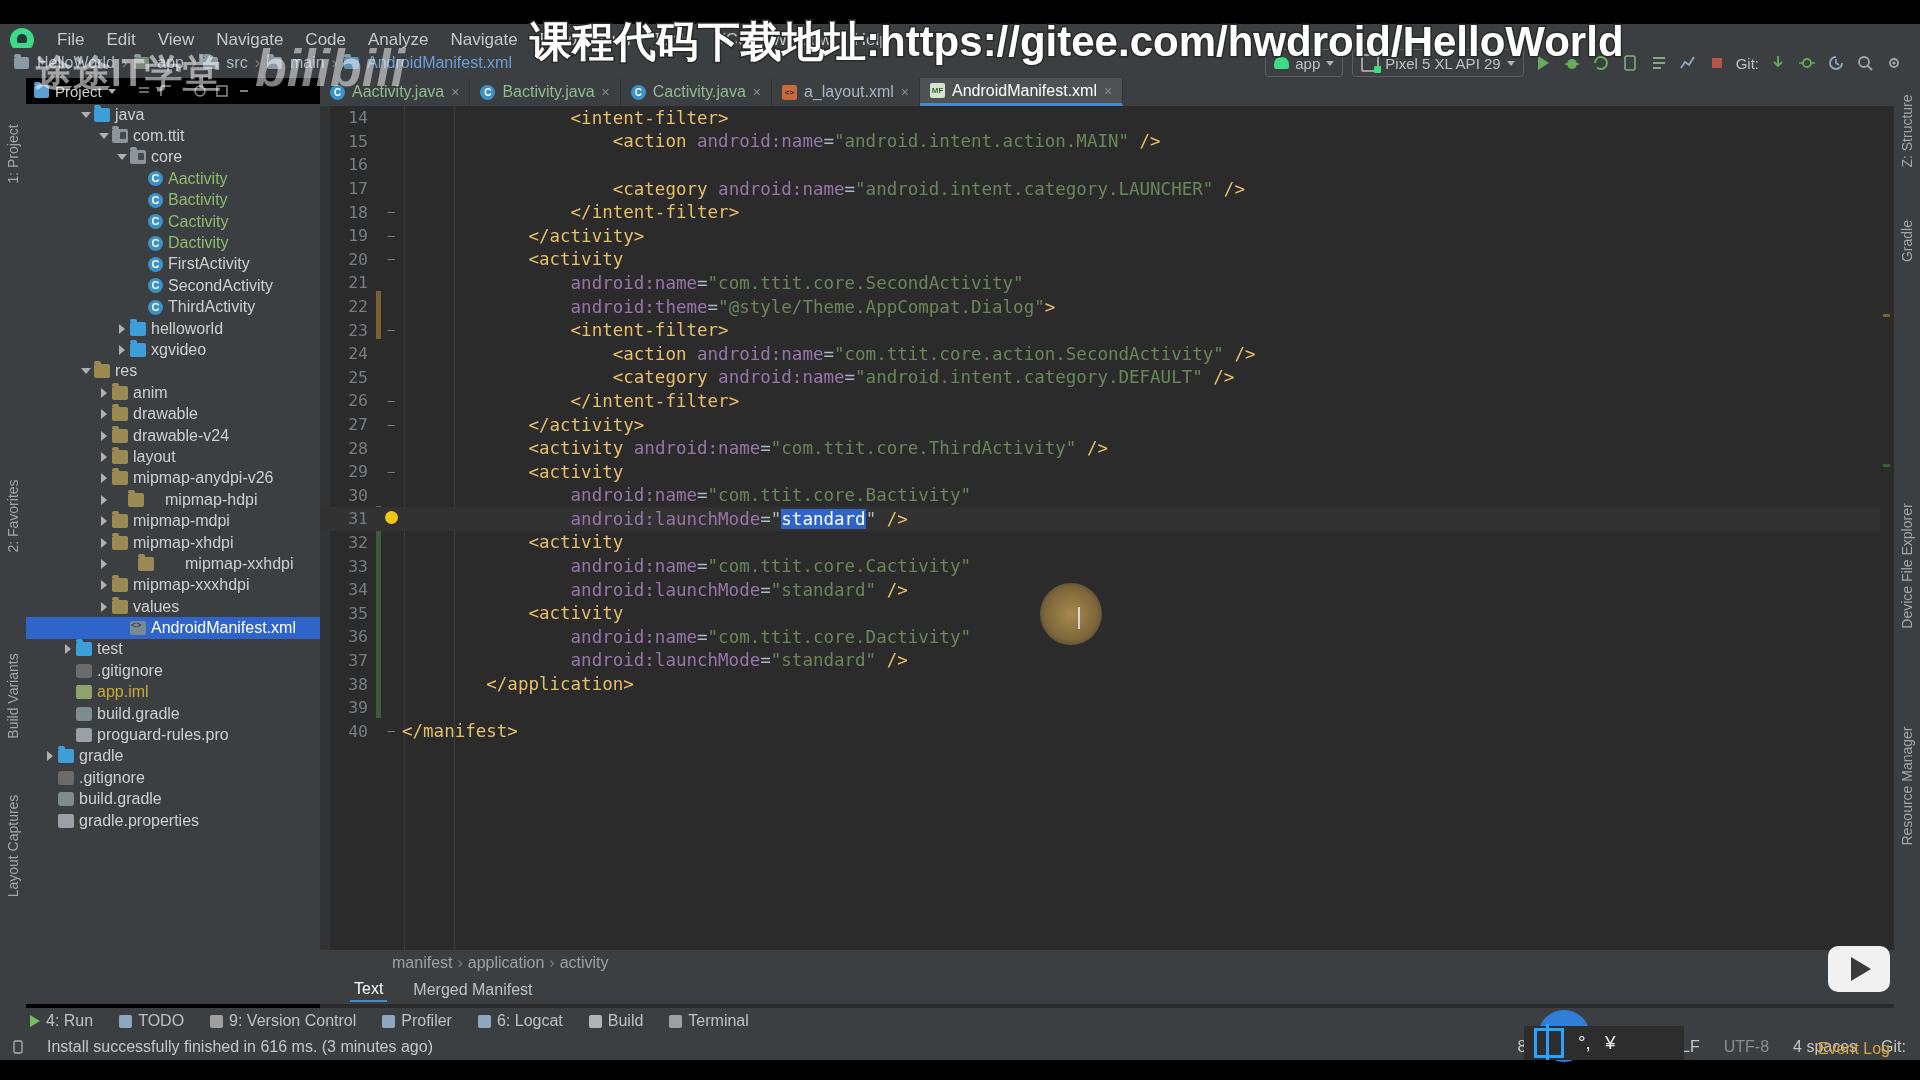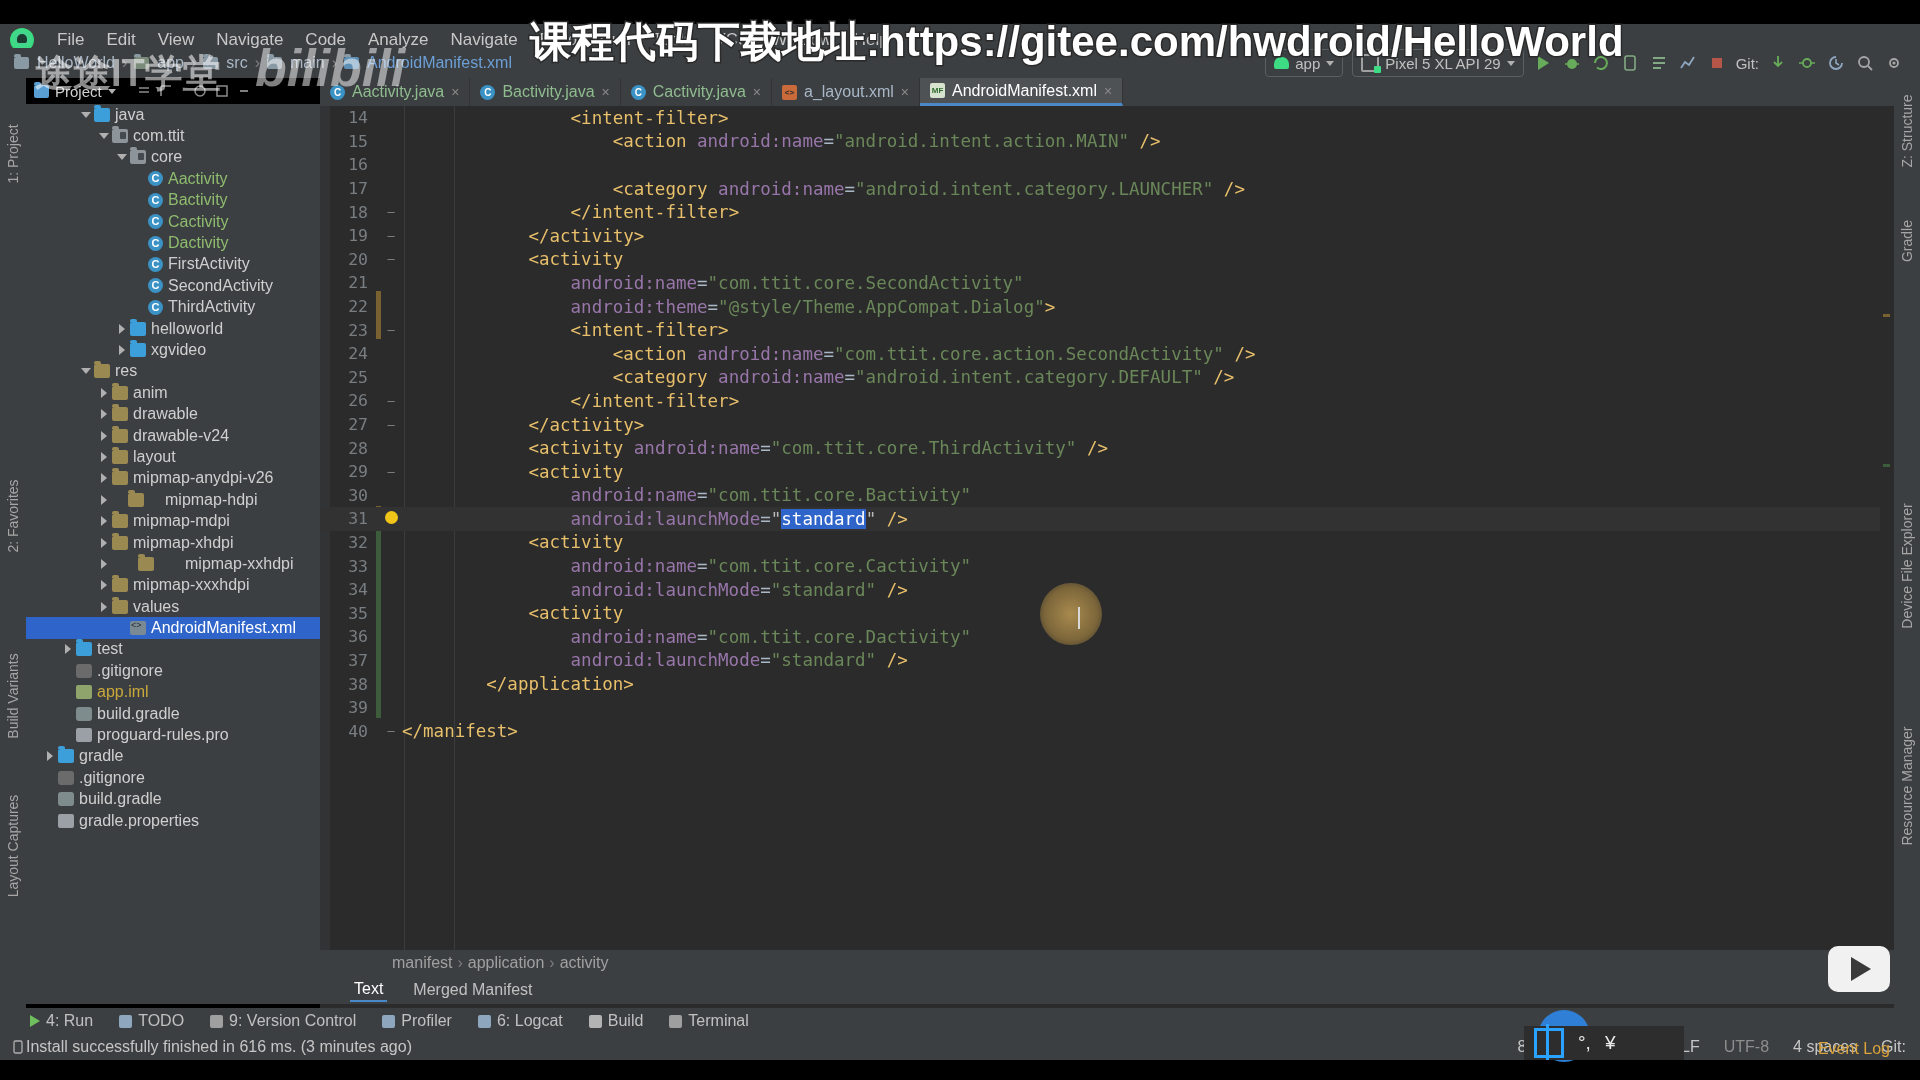--- a/index.html
+++ b/index.html
@@ -115,21 +115,21 @@
   .editor-bottom-tabs{position:absolute;left:0;bottom:26px;width:1574px;height:28px;background:#3c3f41;display:flex;align-items:center;gap:22px;padding-left:30px;font-size:16px;}
   .ebt{color:#c0c0c0;padding:2px 4px;}
   .ebt.active{color:#ffffff;border-bottom:2px solid #4a88c7;}
 
   
   .bottombar{position:absolute;left:0;bottom:46px;width:1920px;height:26px;background:#3c3f41;display:flex;align-items:center;gap:26px;padding-left:30px;font-size:16px;color:#c0c0c0;}
   .bb{display:flex;align-items:center;gap:6px;white-space:nowrap;}
   .playic{width:0;height:0;border-top:6px solid transparent;border-bottom:6px solid transparent;border-left:10px solid #6fbf5f;}
   .sq{width:13px;height:13px;border-radius:2px;}
   .statusbar{position:absolute;left:0;bottom:20px;width:1920px;height:26px;background:#3c3f41;display:flex;align-items:center;font-size:16px;color:#c6c6c6;}
-  .sb-left{display:flex;align-items:center;gap:0;padding-left:10px;}
+  .sb-left{display:flex;align-items:center;gap:21px;padding-left:10px;}
   .sb-right{margin-left:auto;display:flex;align-items:center;gap:24px;padding-right:14px;}
   .sb-dim{color:#8d8d8d;}
   .blackbar{position:absolute;left:0;bottom:0;width:1920px;height:20px;background:#000;}
   .topblack{position:absolute;left:0;top:0;width:1920px;height:24px;background:#000;}
 
   
   .ovl{position:absolute;pointer-events:none;}
   .promo{left:530px;top:14px;font-size:42px;font-weight:bold;color:#ffffff;
          -webkit-text-stroke:3px #2a2a2a;paint-order:stroke fill;white-space:nowrap;letter-spacing:0px;}
   .wm1{left:35px;top:48px;font-size:38px;color:rgba(255,255,255,.55);font-weight:bold;white-space:nowrap;}

